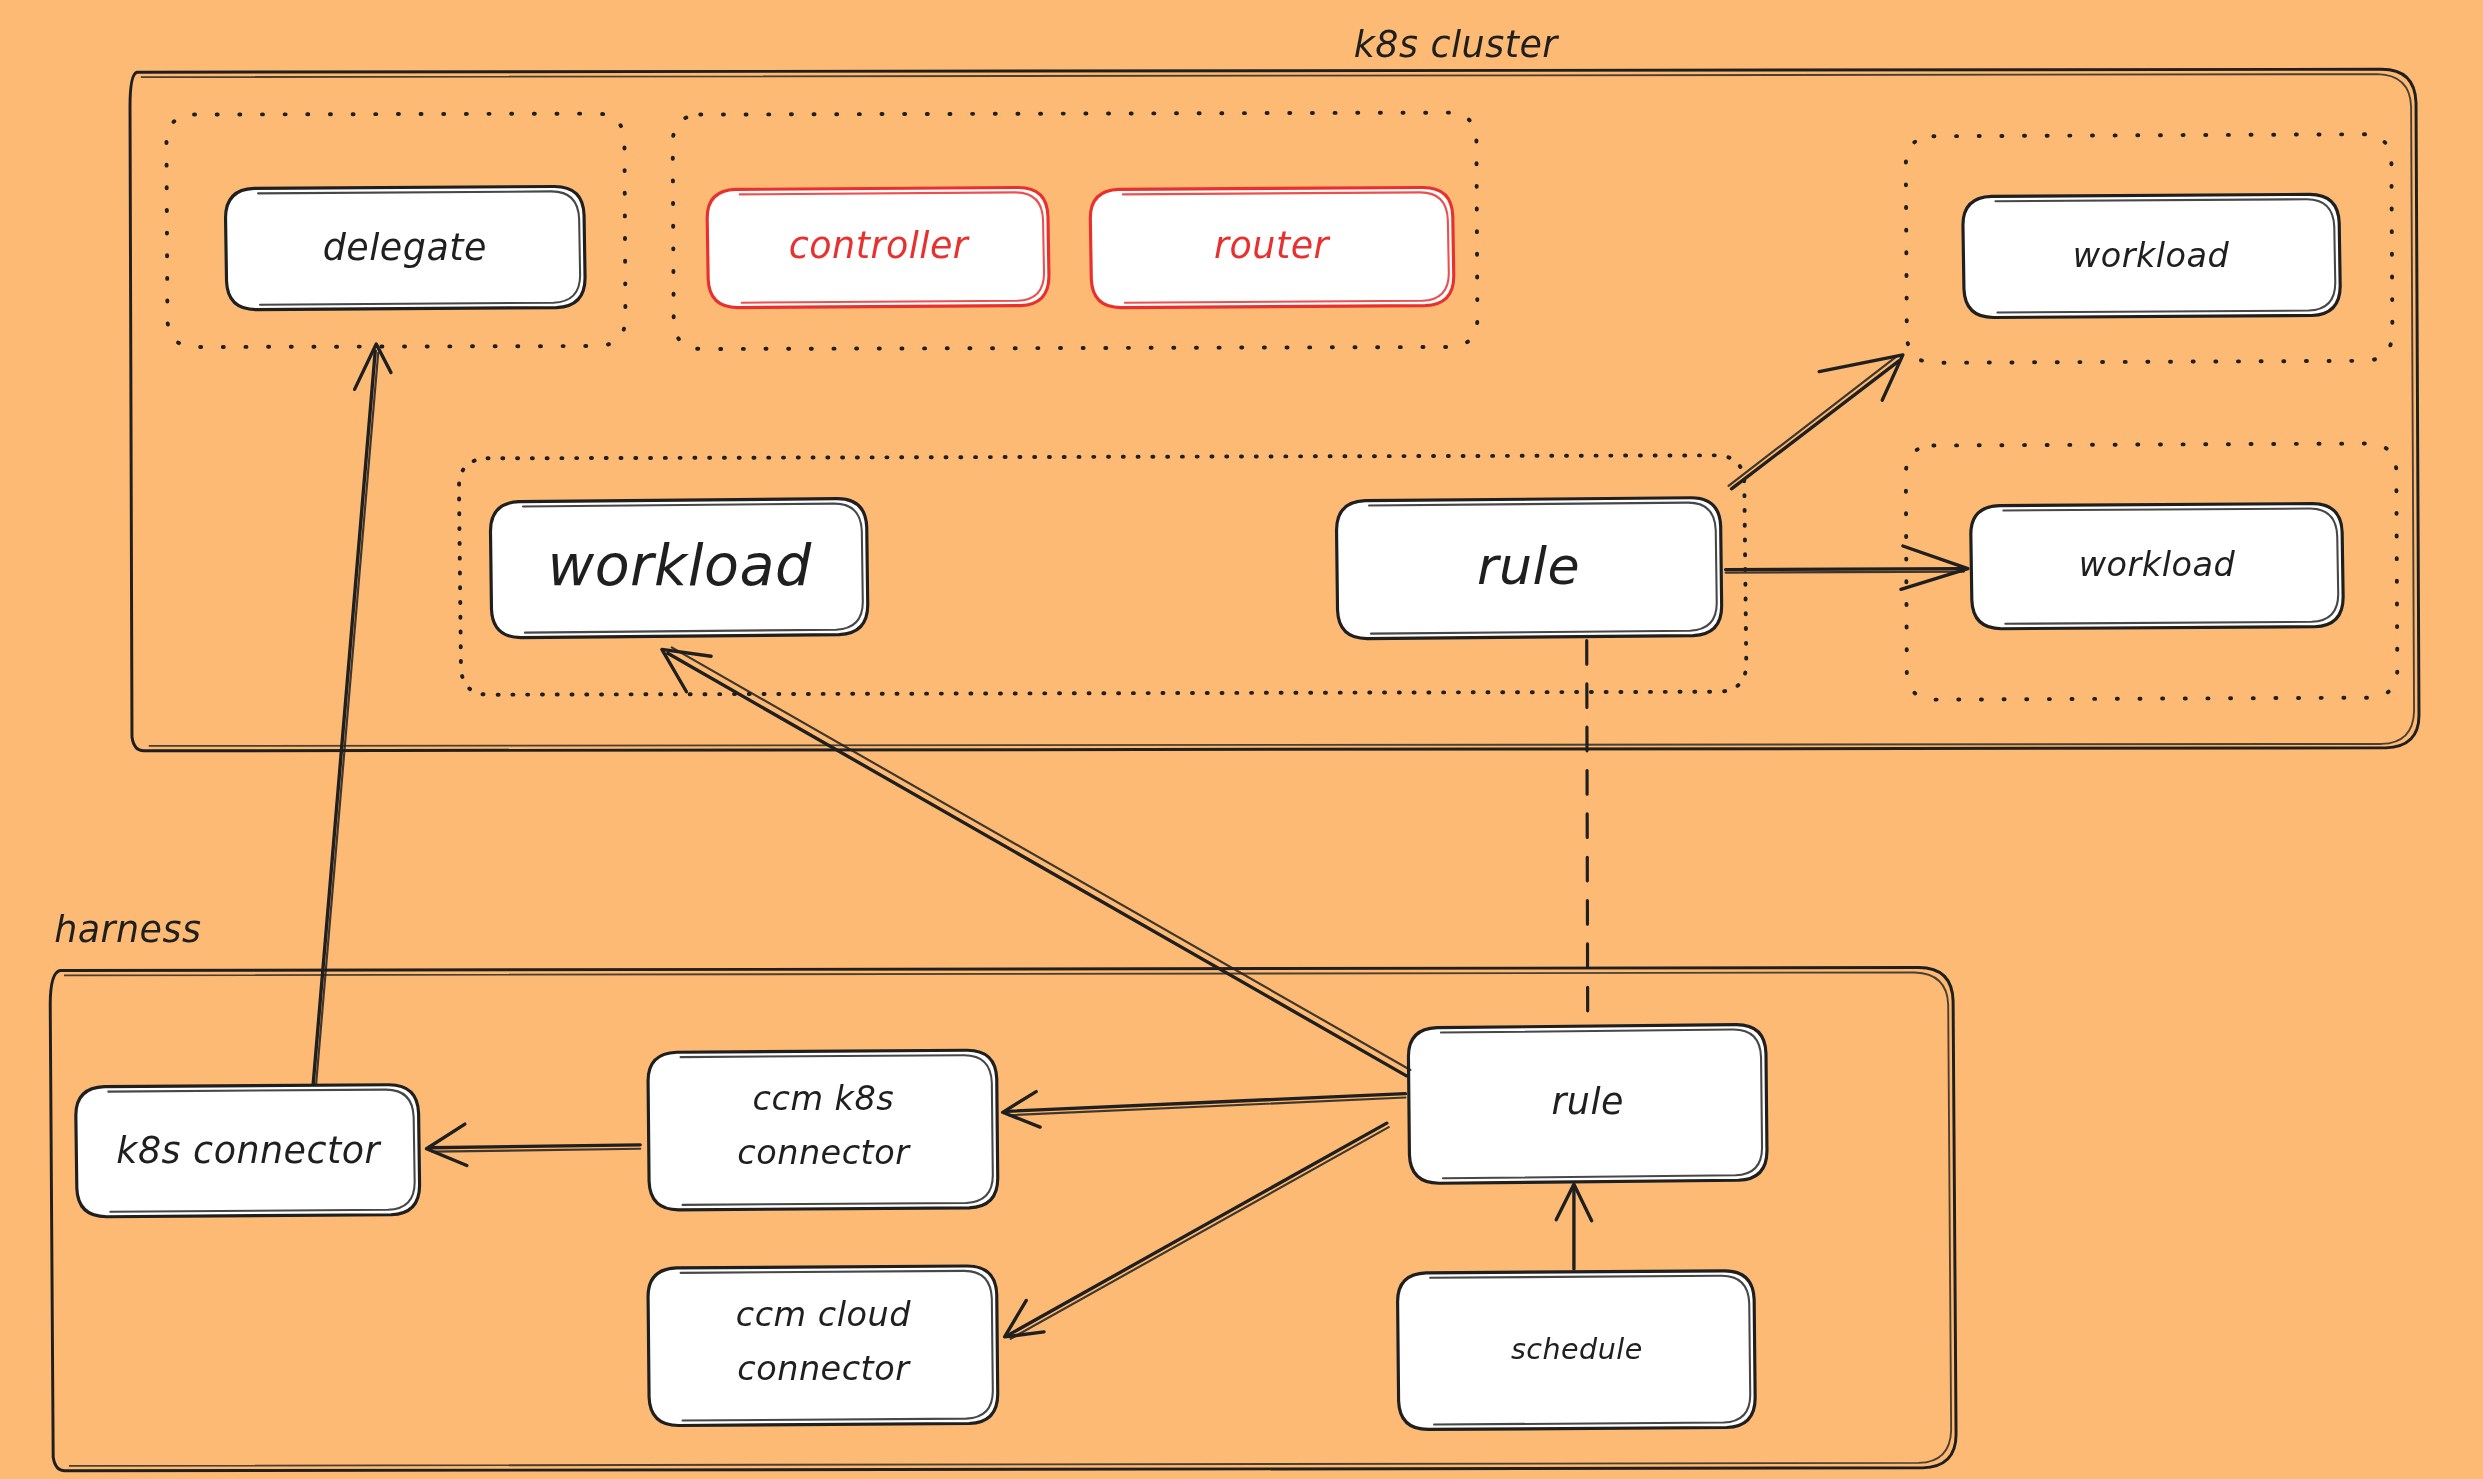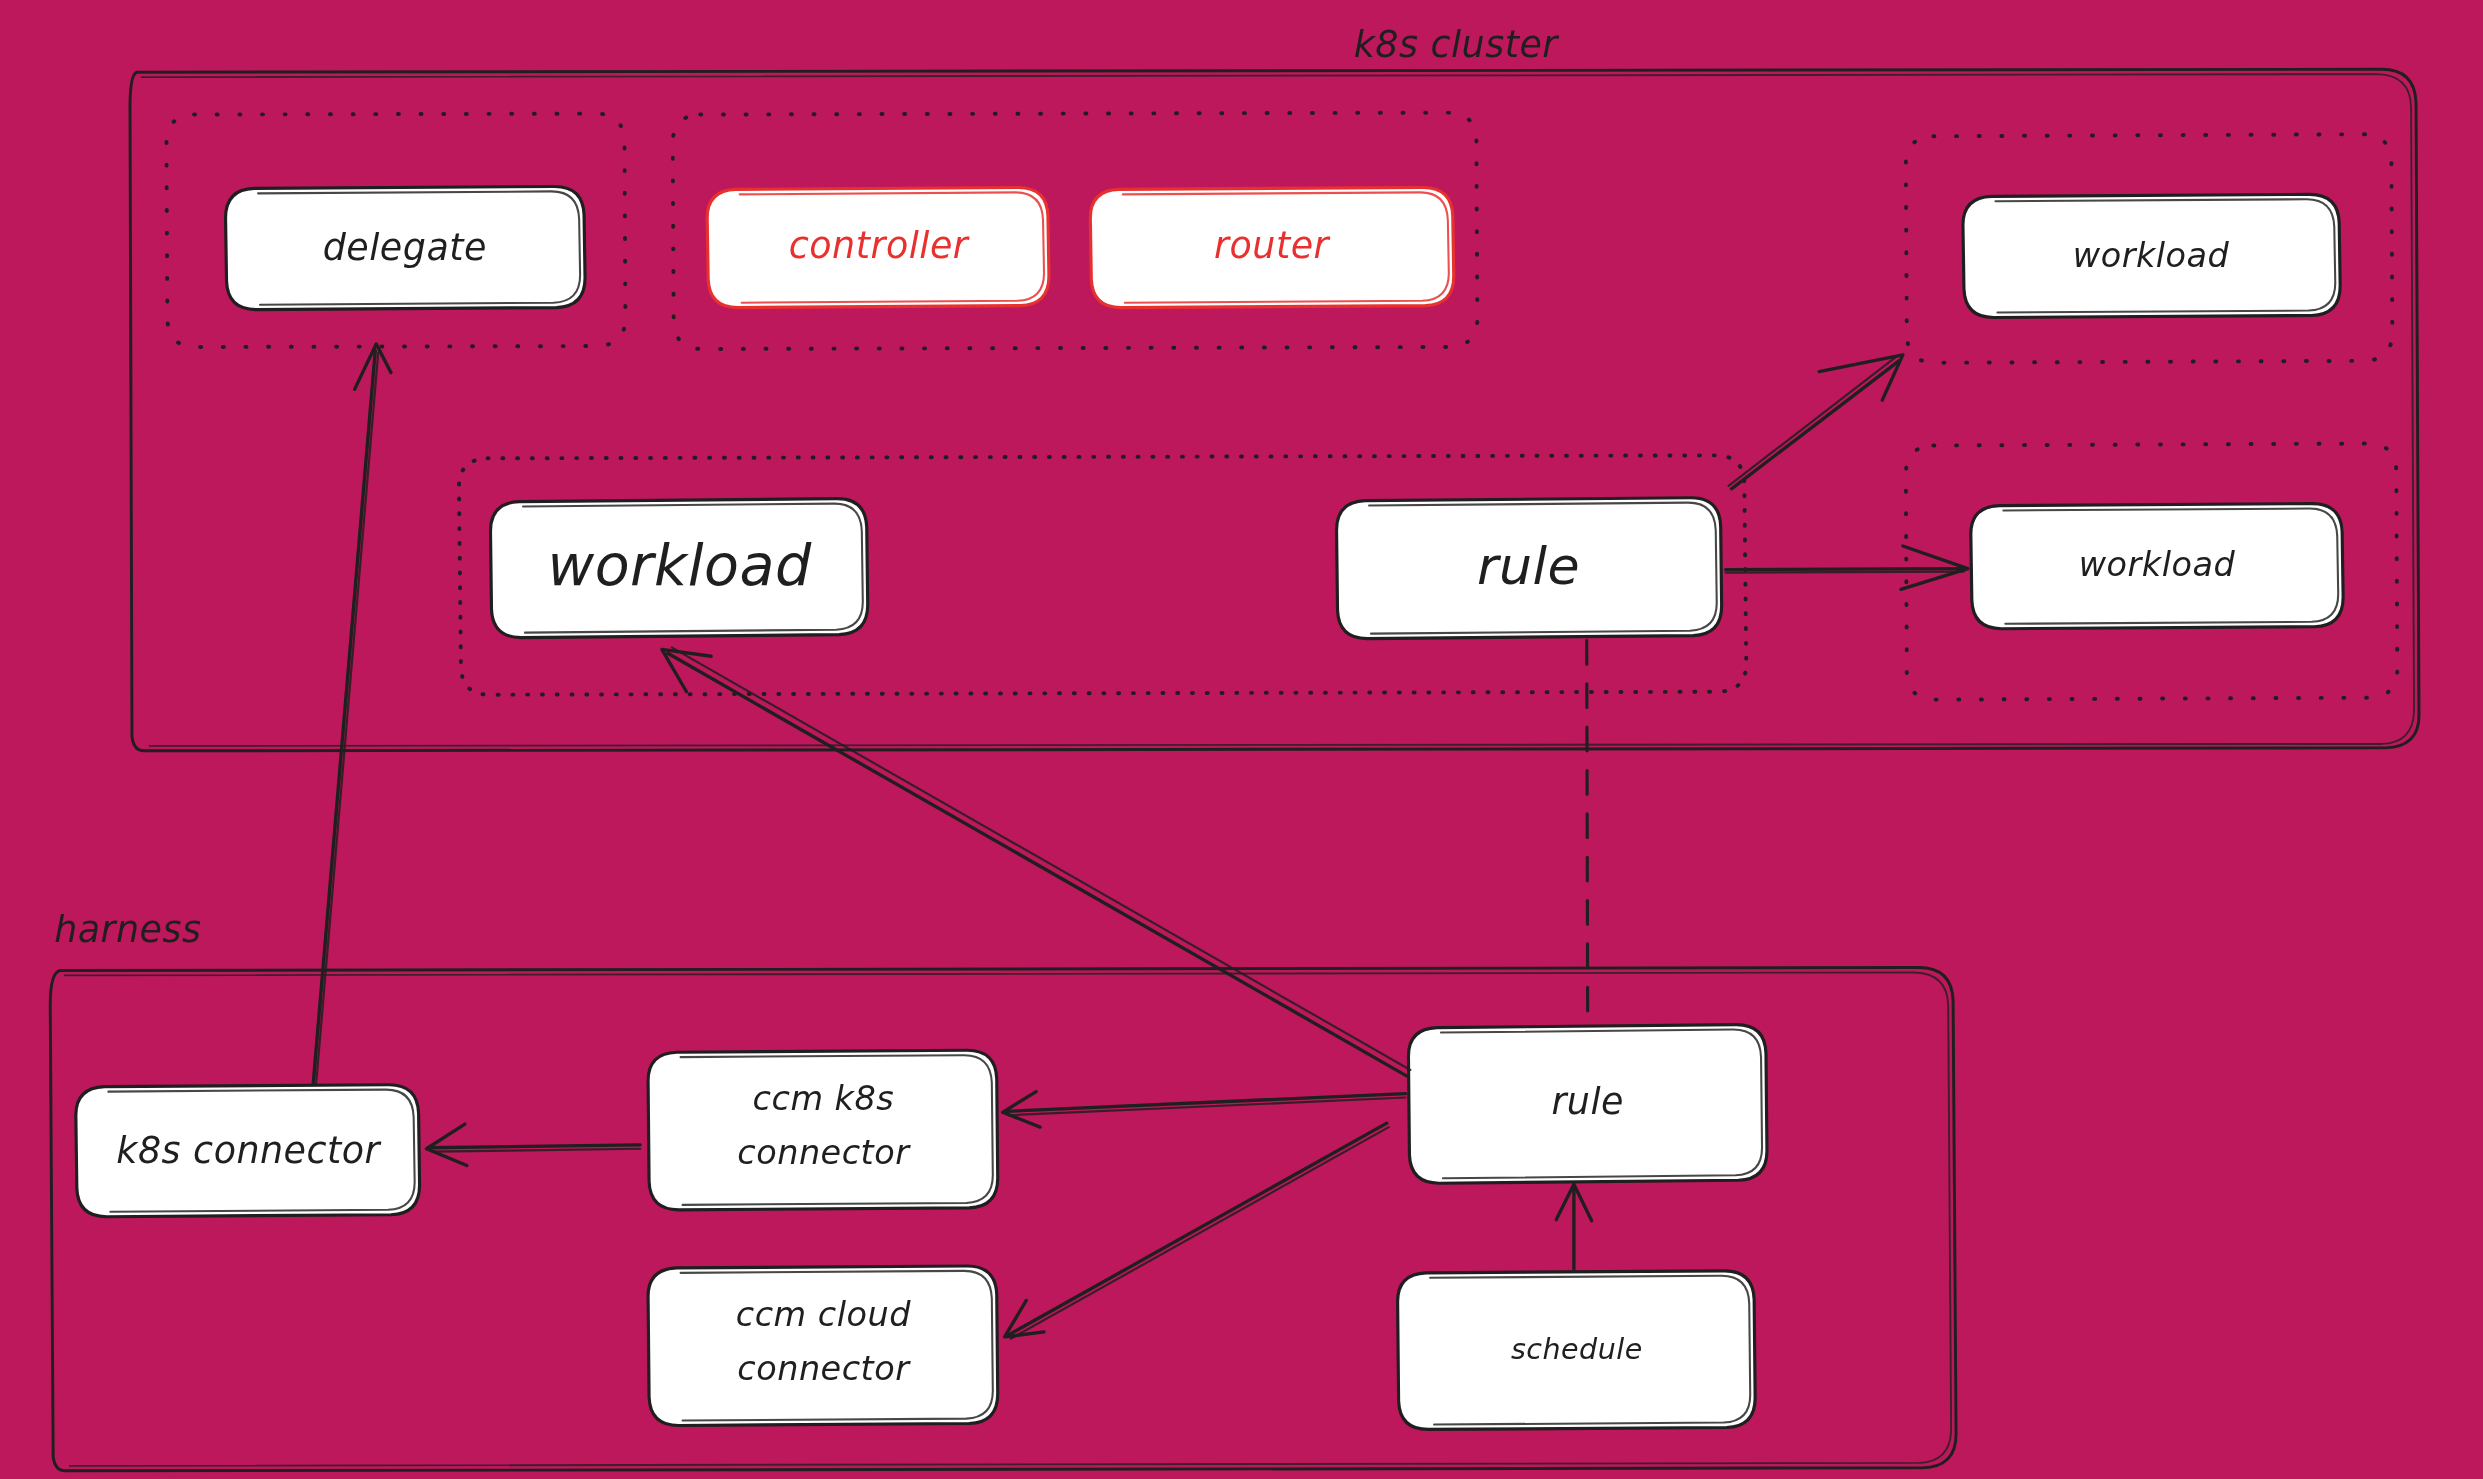--- a/index.html
+++ b/index.html
@@ -10,21 +10,21 @@
   body {
     width: 2483px;
     height: 1480px;
     overflow: hidden;
     font-family: "DejaVu Sans", sans-serif;
   }
   #stage {
     position: relative;
     width: 2483px;
     height: 1480px;
-    background: #be185d;
+    background: #fdba74;
   }
   svg#diagram {
     position: absolute;
     top: 0;
     left: 0;
     width: 2483px;
     height: 1480px;
     display: block;
   }
   .lbl {

